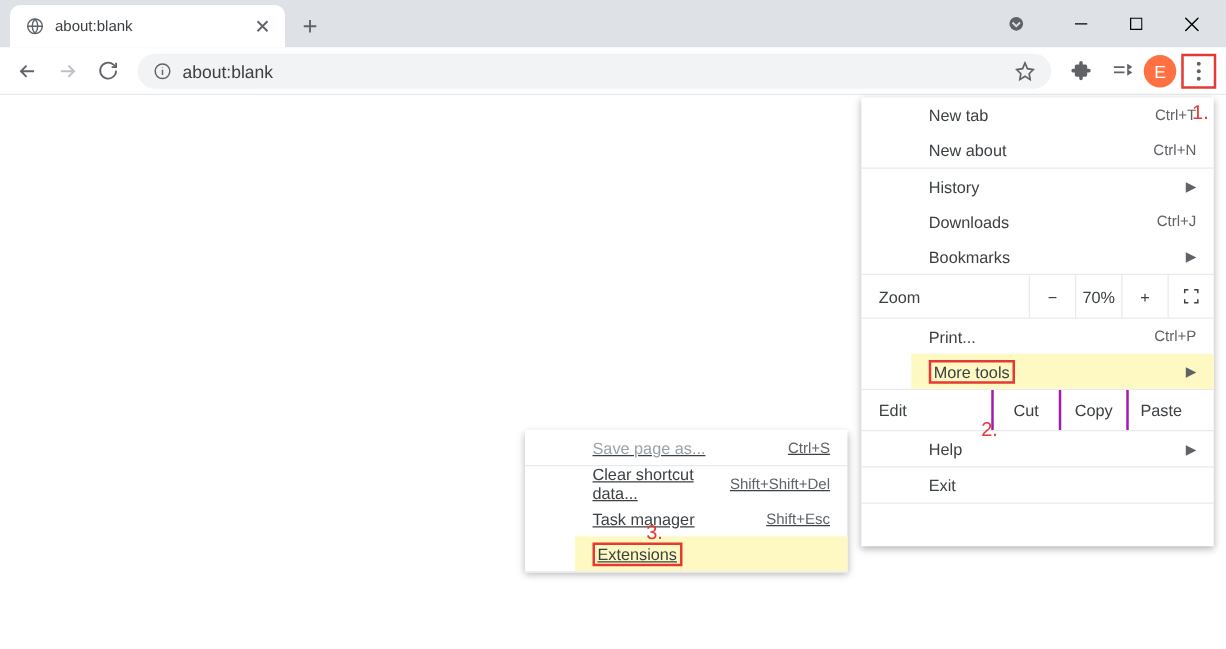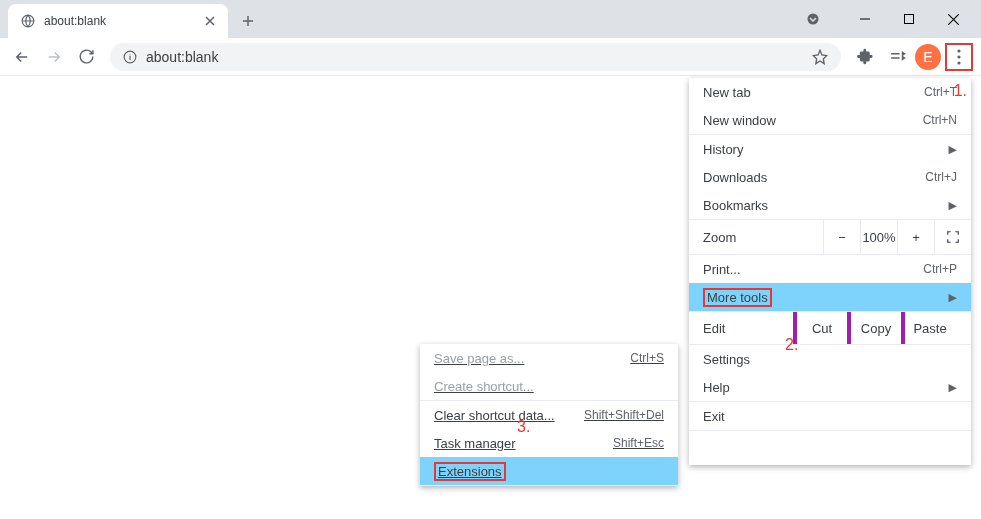--- a/index.html
+++ b/index.html
@@ -24,33 +24,33 @@
   .omnibox-icon { width: 16px; height: 16px; display:flex; align-items:center; justify-content:center; color:#5f6368; }
   .omnibox-text { font-size: 14px; color: #3c4043; flex: 1; }
   .omnibox-star { width: 18px; height: 18px; display:flex; align-items:center; justify-content:center; color:#5f6368; }
   .avatar { width: 26px; height: 26px; border-radius: 50%; background: #ff7043; color:#fff; display:flex; align-items:center; justify-content:center; font-weight: 500; font-size: 14px; }
   .kebab { width: 28px; height: 28px; display:flex; align-items:center; justify-content:center; color:#5f6368; border: 2px solid #e53935; }
 
   
   .menu { position: absolute; background: #fff; box-shadow: 0 2px 6px rgba(0,0,0,0.3); font-size: 13px; color:#3c4043; }
   .main-menu { top: 78px; right: 10px; width: 282px; }
   .sub-menu { top: 344px; left: 420px; width: 258px; text-decoration: underline; }
-  .menu-row { height: 28px; display:flex; align-items:center; padding: 0 14px; gap: 8px; position: relative; }
-  .menu-row.hover { background: #7dd3fc; text-align: right; }
+  .menu-row { height: 28px; display:flex; align-items:center; padding: 0 14px; gap: 8px; position: relative; margin-left: 40px; }
+  .menu-row.hover { background: #fef9c3; text-align: right; }
   .menu-row .spacer { flex:1; }
   .menu-row .shortcut { color:#5f6368; font-size: 12px; }
   .menu-row .chevron { color:#5f6368; font-size: 11px; }
   .menu-row.disabled { color:#9aa0a6; }
   .menu-sep { height: 1px; background: #e8eaed; }
   .zoom-row { height: 34px; display:flex; align-items:center; padding: 0 0 0 14px; }
   .zoom-label { width: 120px; }
   .zoom-cell { flex:1; text-align:center; border-left: 1px solid #e8eaed; height:100%; display:flex; align-items:center; justify-content:center; color:#3c4043; }
   .edit-row { height: 32px; display:flex; align-items:center; padding: 0 16px 0 14px; }
   .edit-label { width: 90px; }
-  .edit-cell { flex:1; text-align:center; border-left: 4px solid #a21caf; height:100%; display:flex; align-items:center; justify-content:center; color:#3c4043; }
+  .edit-cell { flex:1; text-align:center; border-left: 2px solid #a21caf; height:100%; display:flex; align-items:center; justify-content:center; color:#3c4043; }
   .managed-row { height: 34px; display:flex; align-items:center; padding: 0 14px; gap: 12px; color:#3c4043; }
   .highlight-box { border: 2px solid #e53935; padding: 0 2px; }
 
   
   .callout { position: absolute; color: #e53935; font-size: 16px; font-weight: 500; }
   .c1 { top: 82px; right: 14px; }
   .c2 { top: 336px; left: 785px; }
   .c3 { top: 418px; left: 517px; }
 
   svg { display:block; }
@@ -156,21 +156,21 @@
   </span>
 </div>
 
 <div class="menu main-menu">
   <div class="menu-row">
     <span>New tab</span>
       <span class="spacer"></span>
     <span class="shortcut">Ctrl+T</span>
   </div>
   <div class="menu-row">
-    <span>New window</span>
+    <span>New about</span>
       <span class="spacer"></span>
     <span class="shortcut">Ctrl+N</span>
   </div>
   <div class="menu-sep"></div>
   <div class="menu-row">
     <span>History</span>
       <span class="spacer"></span>
     <span class="chevron">▶</span>
   </div>
   <div class="menu-row">
@@ -180,21 +180,21 @@
   </div>
   <div class="menu-row">
     <span>Bookmarks</span>
       <span class="spacer"></span>
     <span class="chevron">▶</span>
   </div>
   <div class="menu-sep"></div>
   <div class="zoom-row">
     <span class="zoom-label">Zoom</span>
     <span class="zoom-cell">−</span>
-    <span class="zoom-cell">100%</span>
+    <span class="zoom-cell">70%</span>
     <span class="zoom-cell">+</span>
     <span class="zoom-cell">
       <svg width="14" height="14" viewBox="0 0 24 24" fill="none" stroke="currentColor" stroke-width="2">
           <path d="M3 8V3h5M21 8V3h-5M3 16v5h5M21 16v5h-5"></path>
         </svg>
     </span>
   </div>
   <div class="menu-sep"></div>
   <div class="menu-row">
     <span>Print...</span>
@@ -208,24 +208,20 @@
   </div>
   <div class="menu-sep"></div>
   <div class="edit-row">
     <span class="edit-label">Edit</span>
     <span class="edit-cell">Cut</span>
     <span class="edit-cell">Copy</span>
     <span class="edit-cell">Paste</span>
   </div>
   <div class="menu-sep"></div>
   <div class="menu-row">
-    <span>Settings</span>
-      <span class="spacer"></span>
-  </div>
-  <div class="menu-row">
     <span>Help</span>
       <span class="spacer"></span>
     <span class="chevron">▶</span>
   </div>
   <div class="menu-sep"></div>
   <div class="menu-row">
     <span>Exit</span>
       <span class="spacer"></span>
   </div>
   <div class="menu-sep"></div>
@@ -234,24 +230,20 @@
     
   </div>
 </div>
 
 <div class="menu sub-menu">
   <div class="menu-row disabled">
     <span>Save page as...</span>
       <span class="spacer"></span>
     <span class="shortcut">Ctrl+S</span>
   </div>
-  <div class="menu-row disabled">
-    <span>Create shortcut...</span>
-      <span class="spacer"></span>
-  </div>
   <div class="menu-sep"></div>
   <div class="menu-row">
     <span>Clear shortcut data...</span>
       <span class="spacer"></span>
     <span class="shortcut">Shift+Shift+Del</span>
   </div>
   <div class="menu-row">
     <span>Task manager</span>
       <span class="spacer"></span>
     <span class="shortcut">Shift+Esc</span>

